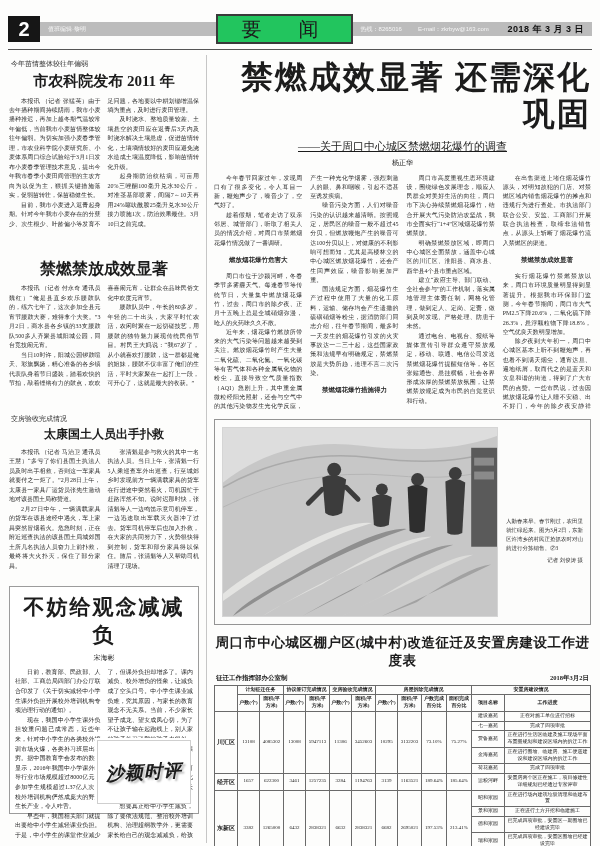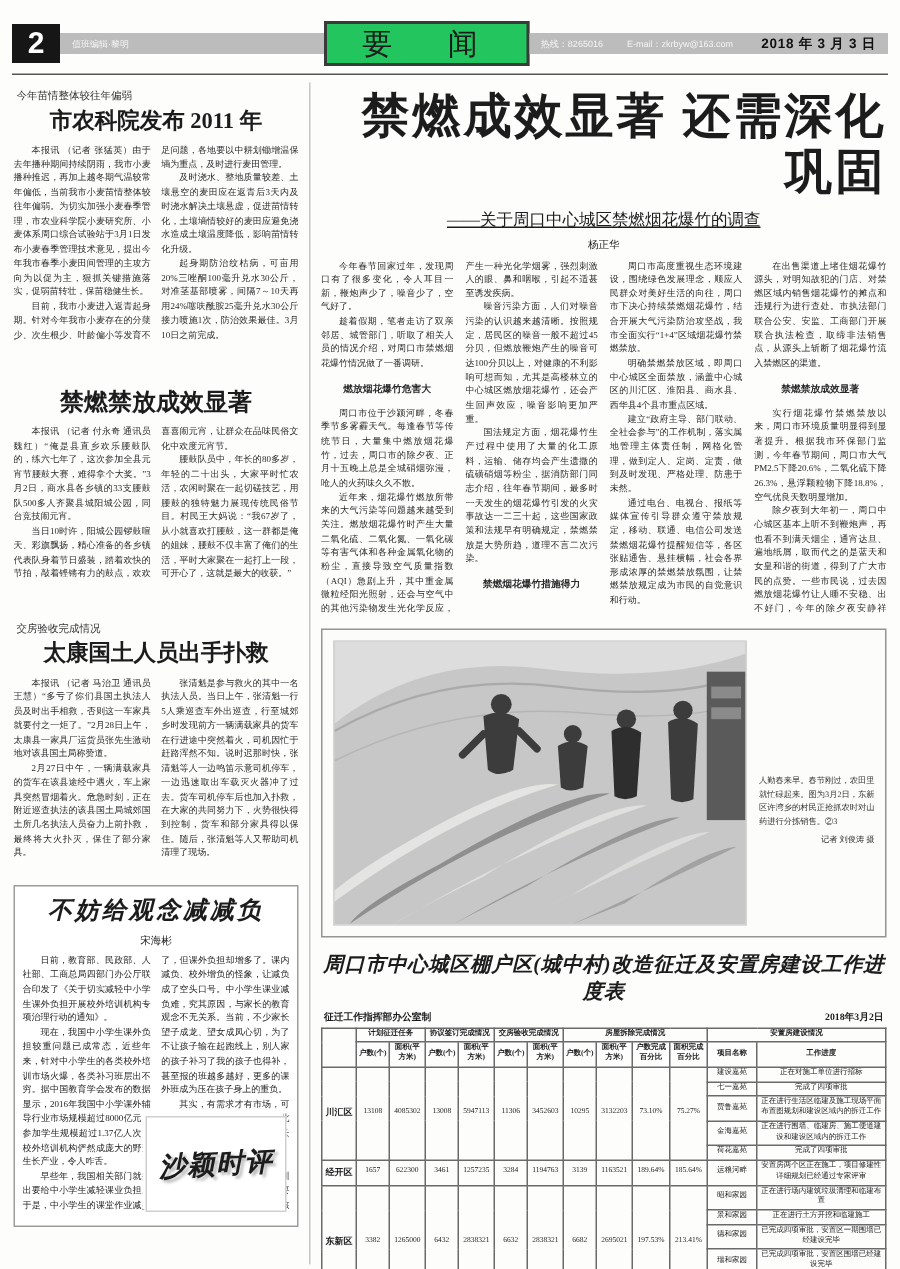--- a/index.html
+++ b/index.html
@@ -28,32 +28,32 @@
   .date { color:#111; font-weight:bold; font-size:9px; margin-left:auto; letter-spacing:0.5px; }
   .header-rule { border-top:1.5px solid #555; margin:5px 1px 0 1px; }
   
   .content { display:flex; margin-top:5px; height:788px; }
   .left-col { width:200px; padding:2px 7px 0 2px; border-right:1px solid #c6c6c6; }
   .main-col { flex:1; padding:0 2px 0 7px; }
   .eyebrow { font-size:7px; color:#333; margin:2px 0 3px 2px; }
   .headline { text-align:center; font-weight:bold; line-height:1.3; margin:0 0 5px 0; }
   .h-art1 { font-size:15px; }
   .h-art2 { font-size:16px; margin-top:12px; }
-  .h-art3 { font-size:15px; }
+  .h-art3 { font-size:12px; }
   .art-body { font-size:6px; line-height:1.58; text-align:justify;
     columns:2; column-gap:7px; overflow:hidden; color:#2a2a2a; }
   .art-body p { margin:0; text-indent:2em; }
   .b-art1 { height:150px; }
   .b-art2 { height:120px; }
   .b-art3 { height:128px; }
   .sep { margin-top:10px; }
   
   .commentary { border:1px solid #9c9c9c; margin-top:10px; padding:6px 5px 5px 5px;
     position:relative; height:228px; background:#fff; }
-  .comm-title { font-size:16px; text-align:center; font-weight:600; letter-spacing:2px; margin:0;font-style:italic; }
+  .comm-title { font-size:21px; text-align:center; font-weight:600; letter-spacing:2px; margin:0; }
   .comm-author { font-size:7px; text-align:center; margin:4px 0 5px 0; }
   .comm-body { columns:2; column-gap:7px; font-size:6px; line-height:1.6;
     text-align:justify; height:178px; overflow:hidden; }
   .comm-body p { margin:0; text-indent:2em; }
   .logo-box { position:absolute; right:7px; bottom:9px; width:94px; height:64px;
     background:#fff; border:1px solid #cfcfcf; display:flex; align-items:center;
     justify-content:center; box-shadow:-2px -2px 0 #fff; }
   .logo-text { font-size:18px; font-weight:bold; font-style:italic; transform:rotate(-3deg);
     text-shadow:2px 2px 2px #b9b9b9; letter-spacing:1px; }
   
@@ -68,21 +68,21 @@
   
   .photo-box { border:1px solid #949494; margin-top:7px; height:206px;
     padding:7px; display:flex; gap:8px; background:#fcfcfb; }
   .photo { flex:0 0 276px; height:100%; border:1px solid #d5d5d5; background:#cdcdcd; }
   .photo svg { width:100%; height:100%; display:block; }
   .photo-caption { flex:1; display:flex; flex-direction:column; justify-content:flex-end;
     padding-bottom:52px; font-size:5.5px; line-height:1.65; text-align:justify; color:#333; }
   .photo-caption .credit { text-align:right; margin-top:2px; }
   
   .table-title { font-size:13.5px; font-weight:bold; text-align:center; margin:9px 0 4px 0;
-    letter-spacing:0.5px;font-style:italic; }
+    letter-spacing:0.5px; }
   .table-meta { display:flex; justify-content:space-between; font-size:6.5px;
     font-weight:bold; margin:0 2px 2px 2px; }
   table.progress { width:100%; border-collapse:collapse; table-layout:fixed;
     font-size:5px; color:#222; }
   table.progress th, table.progress td { border:1px solid #6a6a6a; text-align:center;
     vertical-align:middle; padding:1px; line-height:1.35; overflow:hidden; word-break:break-all; }
   table.progress th { font-weight:bold; }
   tr.total-row td { font-weight:bold; font-size:5.5px; }
   .district { font-weight:bold; font-size:6px; }
 </style>

